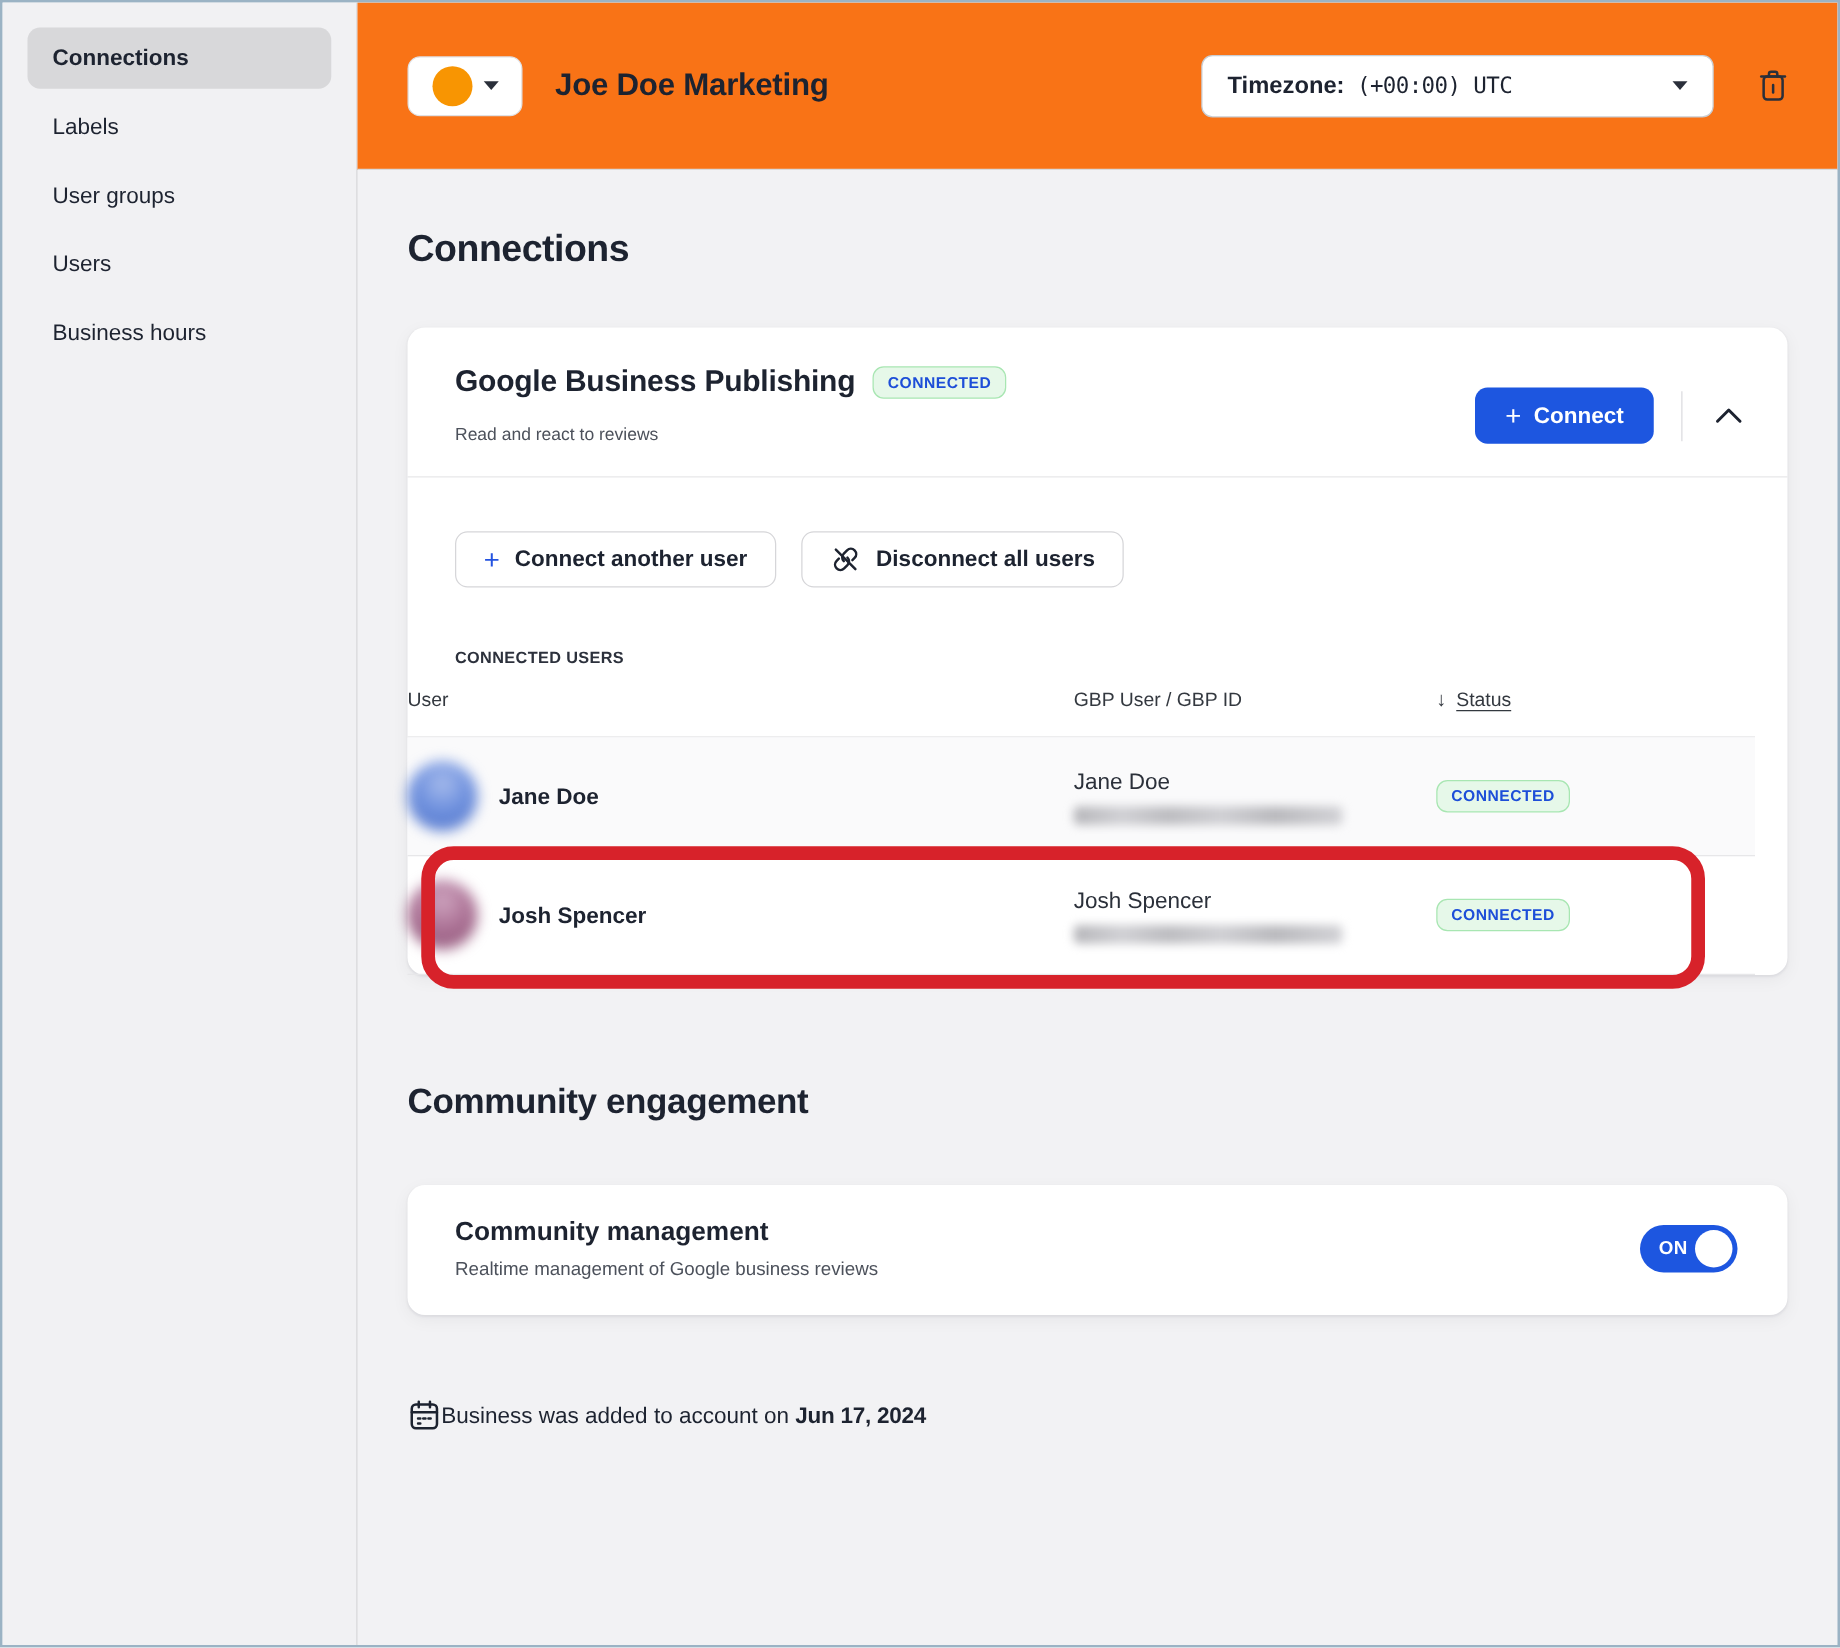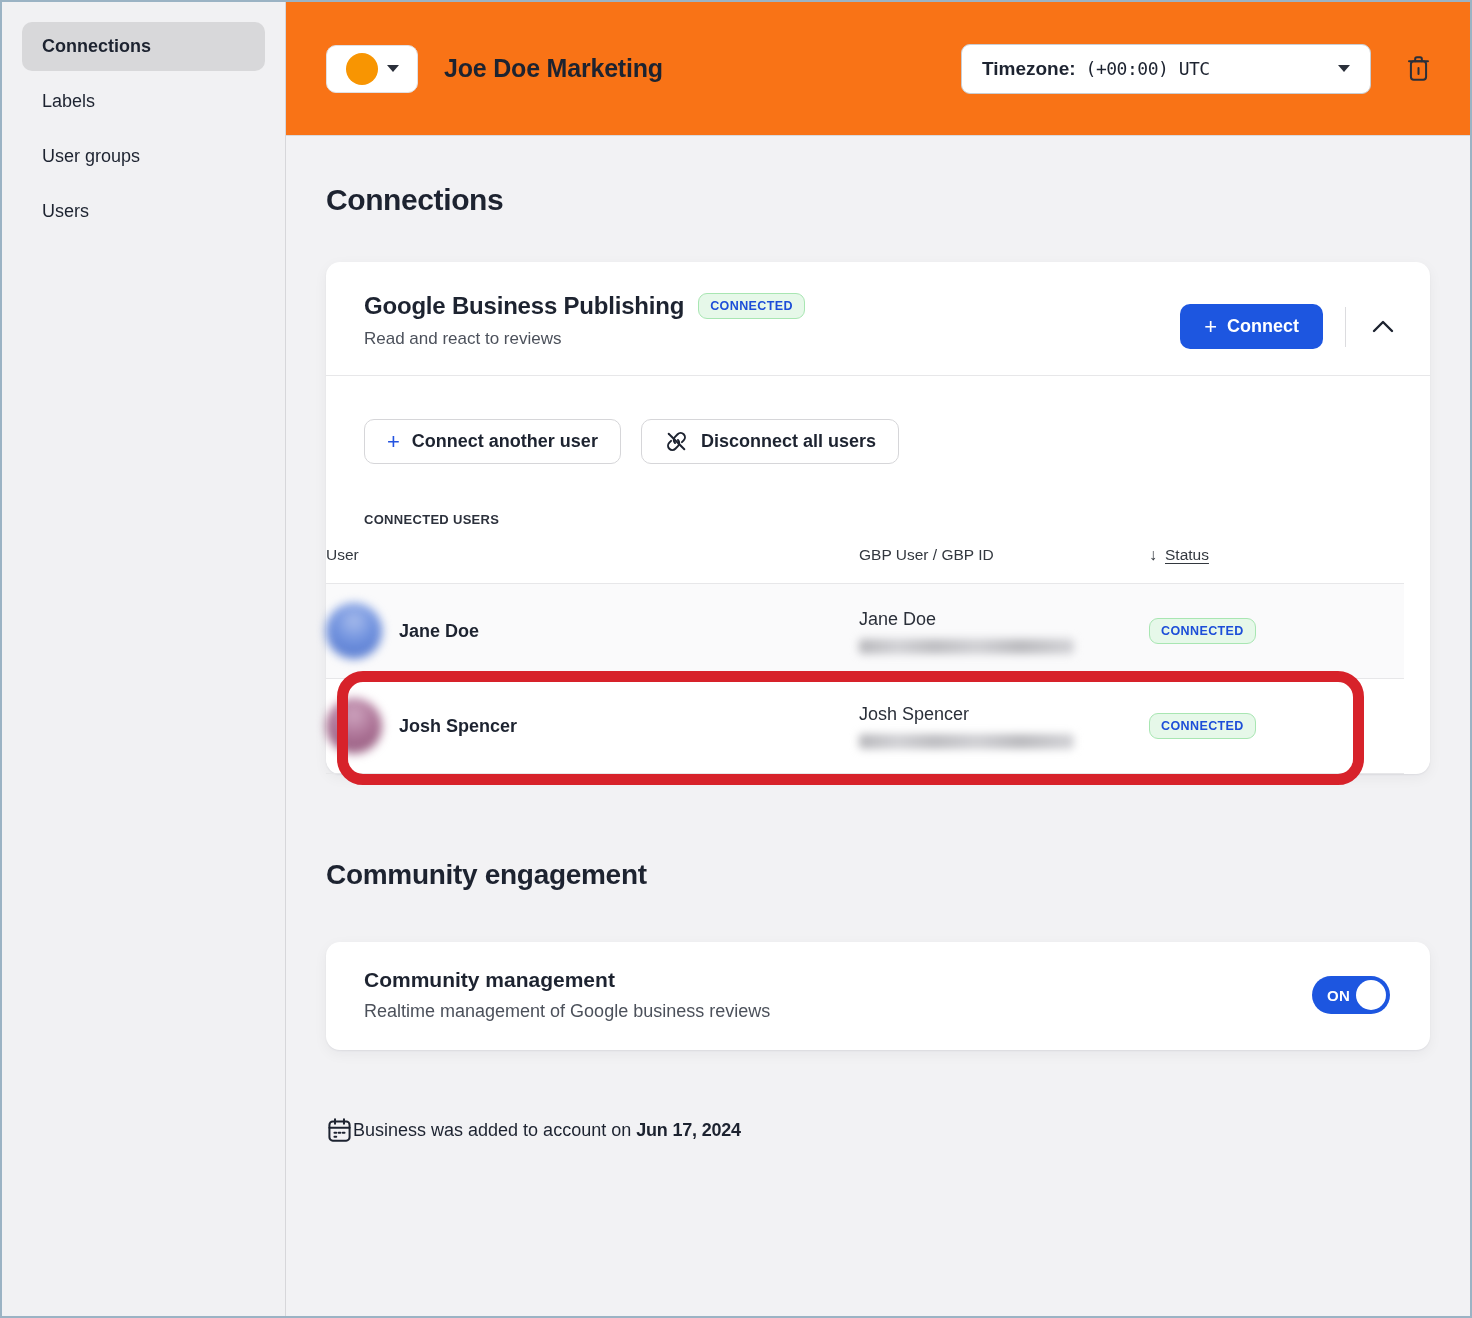--- a/index.html
+++ b/index.html
@@ -30,21 +30,21 @@
   
   .main { flex:1; padding:46px 40px 0 40px; overflow:hidden; }
   .h1 { font-size:30px; line-height:36px; font-weight:700; letter-spacing:-0.4px; margin-bottom:44px; }
 
   .card { background:#fff; border-radius:14px; box-shadow:0 1px 2px rgba(20,24,40,.06), 0 4px 14px rgba(20,24,40,.05); }
 
   .int-head { display:flex; align-items:flex-end; padding:30px 30px 26px 38px; }
   .int-title-row { display:flex; align-items:center; gap:14px; }
   .int-title { font-size:24px; font-weight:700; letter-spacing:-0.2px; }
   .badge { display:inline-block; background:#e6f8e9; border:1px solid #a8e6b2; color:#1d4ed8; border-radius:9px; font-size:12.5px; font-weight:700; letter-spacing:.4px; padding:5px 11px; white-space:nowrap; }
-  .int-sub { margin-top:9px; font-size:17px; color:#4c515b; }
+  .int-sub { margin-top:19px; font-size:14px; color:#4c515b; }
   .int-head-right { margin-left:auto; display:flex; align-items:center; }
   .btn-primary { display:flex; align-items:center; gap:10px; background:#1d56e0; color:#fff; border:none; border-radius:10px; height:45px; padding:0 24px; font-family:inherit; font-size:18px; font-weight:700; cursor:pointer; }
   .btn-primary .plus { font-size:22px; font-weight:400; line-height:1; }
   .vdiv { width:1px; height:40px; background:#dcdcdf; margin:0 20px 0 22px; }
   .chev-btn { background:none; border:none; cursor:pointer; padding:6px; display:flex; }
 
   .card-divider { border:none; border-top:1px solid #e7e7e9; }
 
   .int-body { padding-top:43px; }
   .btn-row { display:flex; gap:20px; padding-left:38px; }
@@ -73,40 +73,41 @@
   .gbp-id-blur { width:215px; height:15px; border-radius:4px; filter:blur(4px);
     background:linear-gradient(90deg,#b6b6ba 0%,#d0d0d4 18%,#bcbcc0 35%,#cfcfd3 55%,#b9b9bd 75%,#d2d2d6 100%); }
 
   .highlight-ring { position:absolute; left:11px; right:40px; top:87px; height:114px;
     border:11px solid #d7222a; border-radius:26px; pointer-events:none; z-index:5; }
 
   .h2 { font-size:28px; line-height:34px; font-weight:700; letter-spacing:-0.3px; margin:84px 0 0; }
 
   .community-card { margin-top:50px; display:flex; align-items:center; padding:26px 40px 28px 38px; }
   .cm-title { font-size:21px; font-weight:700; }
-  .cm-sub { margin-top:9px; font-size:18px; color:#4c515b; }
+  .cm-sub { margin-top:9px; font-size:15px; color:#4c515b; }
   .toggle { margin-left:auto; width:78px; height:38px; border-radius:19px; background:#1d56e0; position:relative; cursor:pointer; border:none; }
   .toggle-text { position:absolute; left:15px; top:50%; transform:translateY(-50%); color:#fff; font-size:15px; font-weight:800; letter-spacing:.3px; }
   .toggle-knob { position:absolute; right:4px; top:4px; width:30px; height:30px; border-radius:50%; background:#fff; }
 
   .footer-note { margin-top:66px; display:flex; align-items:center; gap:0; font-size:18px; color:#1d2330; }
   .footer-note .bold { font-weight:700; letter-spacing:-0.2px; }
 
   svg { display:block; }
 </style>
 </head>
 <body>
 
 <div class="frame">
 
   <nav class="sidebar">
     <div class="side-item selected">Connections</div>
     <div class="side-item">Labels</div>
     <div class="side-item">User groups</div>
     <div class="side-item">Users</div>
+    <div class="side-item">Business hours</div>
   </nav>
 
   <div class="content">
 
     <header class="topbar">
       <button class="account-btn">
         <span class="account-dot"></span>
         <span class="caret-down"></span>
       </button>
       <div class="biz-title">Joe Doe Marketing</div>

